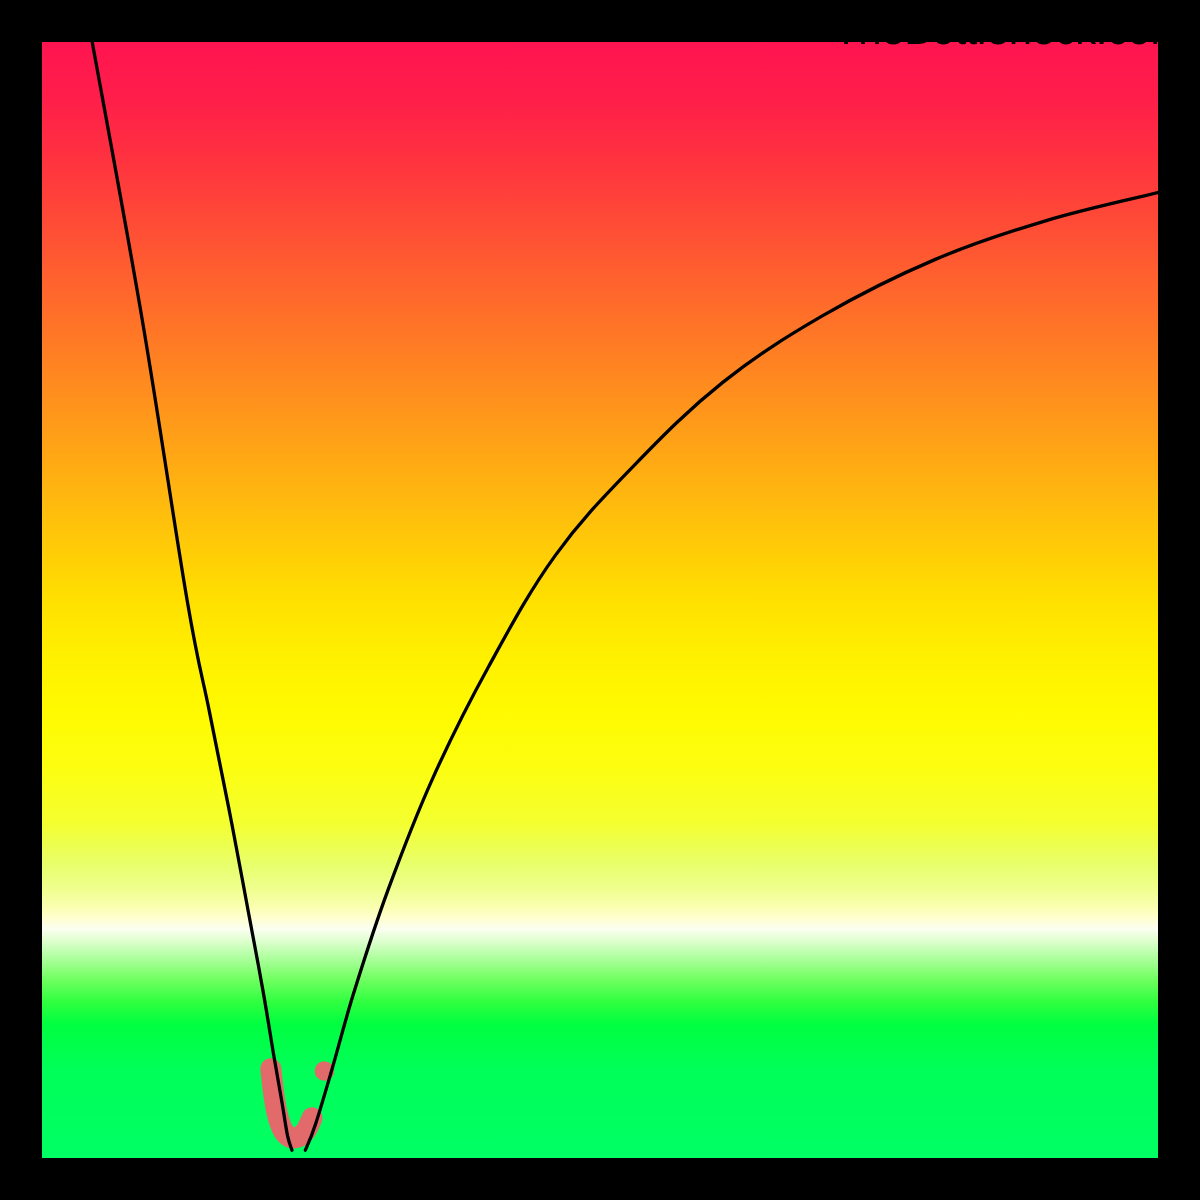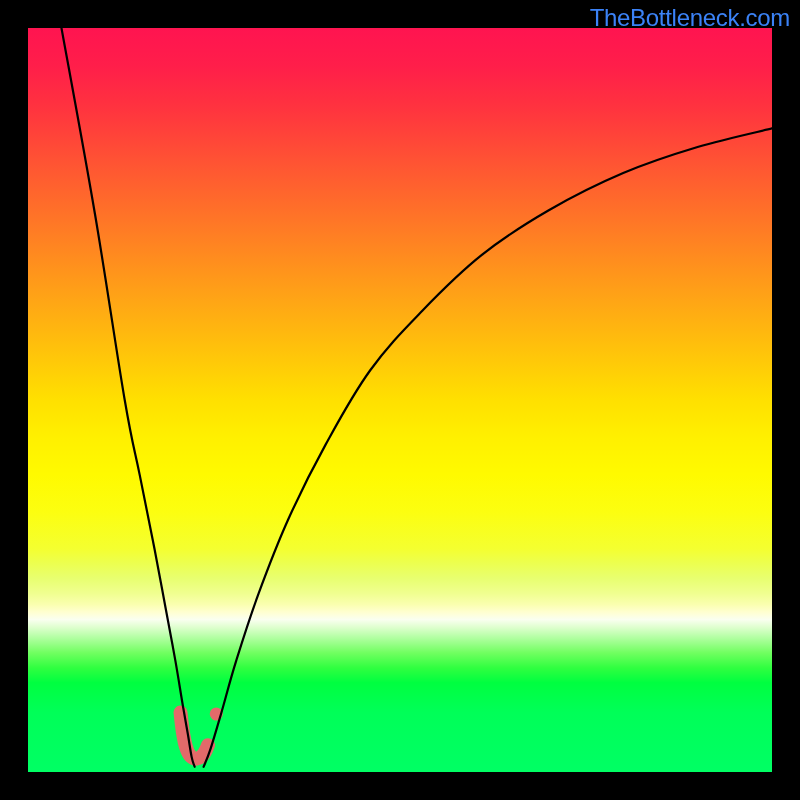--- a/index.html
+++ b/index.html
@@ -66,23 +66,23 @@
       #00ff40 88%,
       #00ff58 92%,
       #00ff64 100%
     );
   }
   .watermark {
     position: absolute;
     top: 4px;
     right: 10px;
     font-family: Arial, Helvetica, sans-serif;
-    font-size: 24px;
+    font-size: 28px;
     font-weight: 400;
-    color: #3b82f6;
+    color: #000000;
     letter-spacing: -0.3px;
   }
   svg.curves {
     position: absolute;
     top: 0;
     left: 0;
     width: 744px;
     height: 744px;
   }
 </style>

